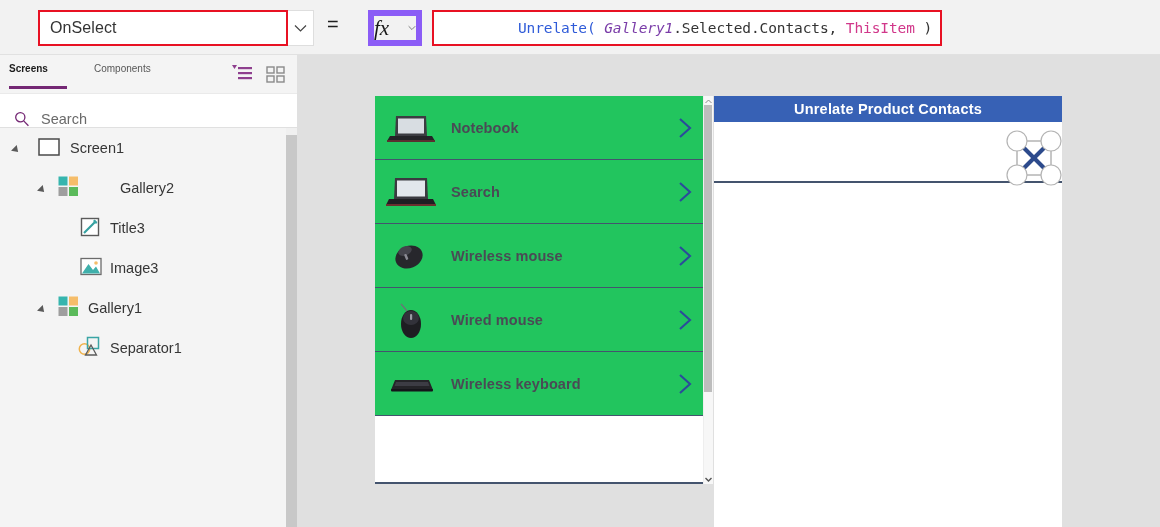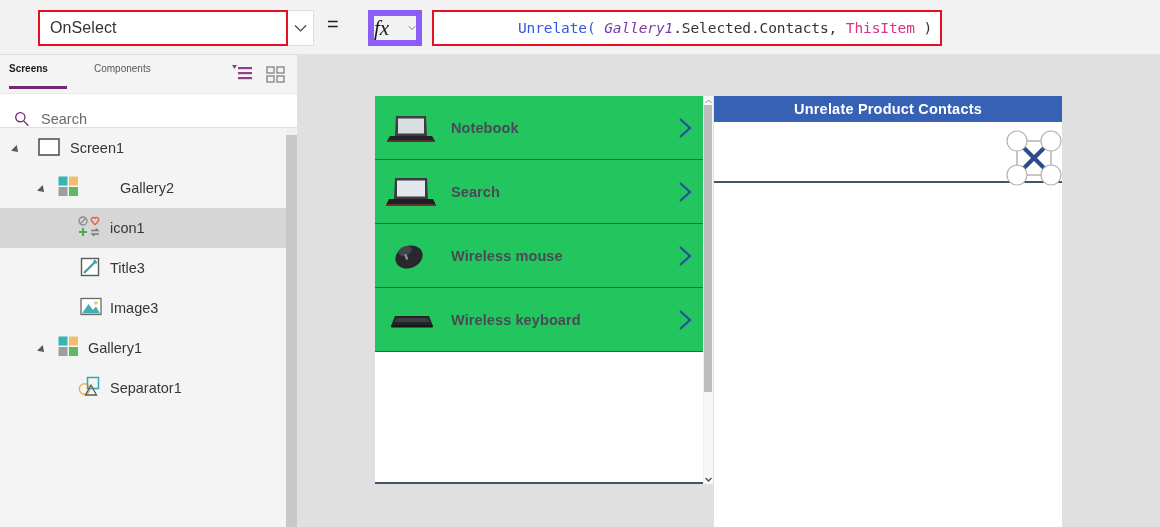--- a/index.html
+++ b/index.html
@@ -290,34 +290,20 @@
           <svg width="21" height="21" viewBox="0 0 21 21">
             <rect x="0.5" y="0.5" width="9" height="9" fill="#36b5ae"></rect>
             <rect x="11" y="0.5" width="9" height="9" fill="#f5bd6a"></rect>
             <rect x="0.5" y="11" width="9" height="9" fill="#9e9e9e"></rect>
             <rect x="11" y="11" width="9" height="9" fill="#5bba5b"></rect>
           </svg>
         </span>
         <span class="tree-label no-sel" style="left:88px;margin-left:32px;">Gallery2</span>
       </div>
 
-      <div class="tree-row selected">
-        <span class="tree-ico" style="left:78px;">
-          <svg width="24" height="22" viewBox="0 0 24 22">
-            <circle cx="5" cy="5" r="4" fill="none" stroke="#8c8c8c" stroke-width="1.3"></circle>
-            <line x1="2.3" y1="7.7" x2="7.7" y2="2.3" stroke="#8c8c8c" stroke-width="1.3"></line>
-            <path d="M17 2.2 C15.6 0.7 13.2 1.6 13.2 3.6 C13.2 5.6 16 7.6 17 8.6 C18 7.6 20.8 5.6 20.8 3.6 C20.8 1.6 18.4 0.7 17 2.2 Z" fill="none" stroke="#e8623a" stroke-width="1.4"></path>
-            <line x1="5" y1="12" x2="5" y2="20" stroke="#4faa4f" stroke-width="2"></line>
-            <line x1="1" y1="16" x2="9" y2="16" stroke="#4faa4f" stroke-width="2"></line>
-            <path d="M13 14.5 L20 14.5 L17.6 12.4" fill="none" stroke="#7a7a7a" stroke-width="1.3"></path>
-            <path d="M21 18 L14 18 L16.4 20.1" fill="none" stroke="#7a7a7a" stroke-width="1.3"></path>
-          </svg>
-        </span>
-        <span class="tree-label no-sel" style="left:110px;">icon1</span>
-      </div>
 
 
       <div class="tree-row">
         <span class="tree-ico" style="left:80px;">
           <svg width="20" height="20" viewBox="0 0 20 20">
             <rect x="1.5" y="1.5" width="17" height="17" fill="#ffffff" stroke="#5a5a5a" stroke-width="1.4"></rect>
             <line x1="4" y1="16" x2="16" y2="4" stroke="#35a0a0" stroke-width="2.2"></line>
             <path d="M14.5 2.6 L17.4 5.5 L16 7 L13 4.1 Z" fill="#3aa5a5"></path>
           </svg>
         </span>
@@ -406,20 +392,34 @@
             <ellipse cx="22" cy="15" rx="7" ry="4.5" fill="#44444c" transform="rotate(-22 22 15)"></ellipse>
             <rect x="22" y="18" width="2.5" height="6" rx="1" fill="#8a8a93" transform="rotate(-22 23 21)"></rect>
           </svg>
         </div>
         <span class="g-title no-sel">Wireless mouse</span>
         <svg class="g-chev" viewBox="0 0 14 22">
           <path d="M2 2 L12 11 L2 20" fill="none" stroke="#2b4b9b" stroke-width="2.1"></path>
         </svg>
       </div>
 
+      <div class="g-row">
+        <div class="g-thumb">
+          <svg width="56" height="40" viewBox="0 0 56 40">
+            <path d="M18 4 Q24 10 26 15" fill="none" stroke="#6f6f78" stroke-width="1.2"></path>
+            <ellipse cx="28" cy="24" rx="10" ry="14" fill="#1e1e22"></ellipse>
+            <ellipse cx="28" cy="18" rx="8" ry="7" fill="#32323a"></ellipse>
+            <rect x="27" y="14" width="2.2" height="6" rx="1" fill="#9a9aa3"></rect>
+          </svg>
+        </div>
+        <span class="g-title no-sel">Wired mouse</span>
+        <svg class="g-chev" viewBox="0 0 14 22">
+          <path d="M2 2 L12 11 L2 20" fill="none" stroke="#2b4b9b" stroke-width="2.1"></path>
+        </svg>
+      </div>
 
       <div class="g-row">
         <div class="g-thumb">
           <svg width="56" height="40" viewBox="0 0 56 40">
             <path d="M8 26 L12 16 L46 16 L50 26 Z" fill="#242428"></path>
             <path d="M13 18 L45 18 L46.5 22 L11.5 22 Z" fill="#3c3c44"></path>
             <rect x="8" y="25" width="42" height="2.5" rx="1" fill="#15151a"></rect>
           </svg>
         </div>
         <span class="g-title no-sel">Wireless keyboard</span>

